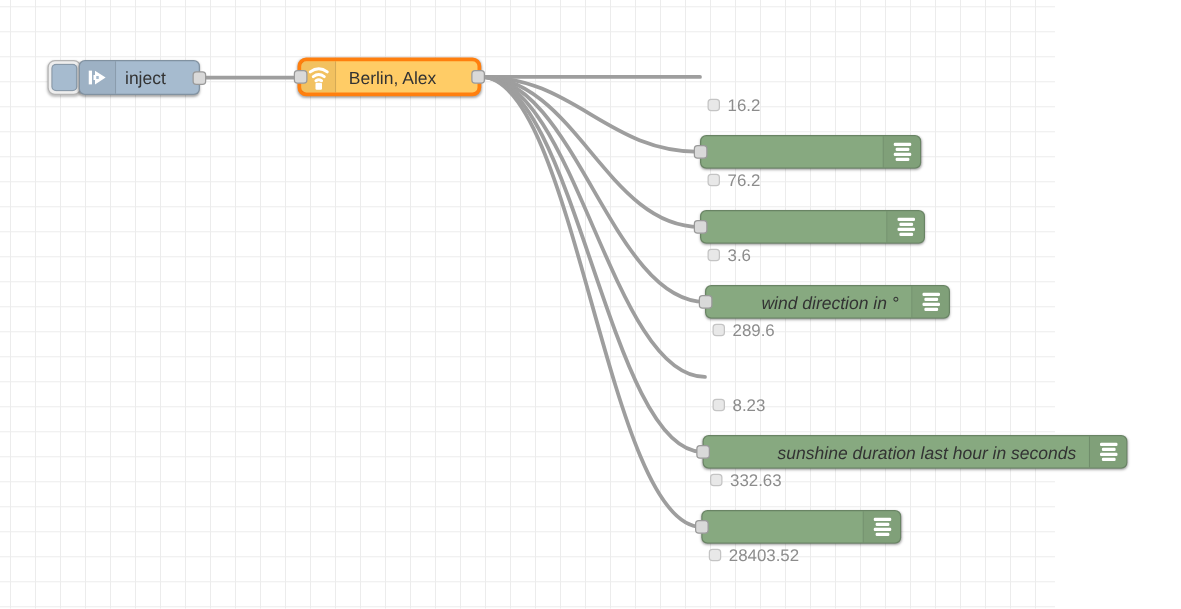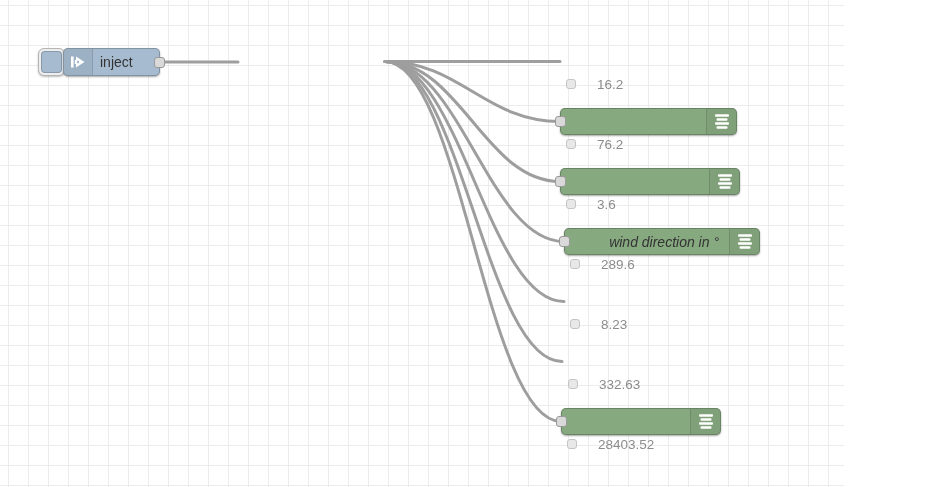--- a/index.html
+++ b/index.html
@@ -68,21 +68,21 @@
   }
   
   #weather-node{
     background:var(--weather-fill);left:238px;top:46px;width:147px;height:31px;
     border:3px solid var(--select);border-radius:7px;
   }
   #weather-node .label{left:38px;right:8px;justify-content:flex-start}
   #weather-node .icon-region.left{width:28px;border-radius:2px 0 0 2px}
   
   .status{
-    position:absolute;display:flex;align-items:center;gap:21px;height:12px;
+    position:absolute;display:flex;align-items:center;gap:6px;height:12px;
   }
   .status .status-dot{
     width:10px;height:10px;border-radius:3px;flex:0 0 auto;
     background:#e8e8e8;border:1px solid #c4c4c4;
   }
   .status .status-value{font-size:13.5px;color:var(--status-text);white-space:nowrap}
 </style>
 </head>
 <body>
 
@@ -108,20 +108,35 @@
       <svg width="20" height="20" viewBox="0 0 20 20">
         <rect x="3" y="4.5" width="2.6" height="11" fill="#fff"></rect>
         <path d="M8 4.5 L16.5 10 L8 15.5 L8 12 L6.8 12 L6.8 8 L8 8 Z" fill="#fff"></path>
         <path d="M10 8.8 L10 11.2" stroke="var(--inject-fill)" stroke-width="2"></path>
       </svg>
     </div>
     <span class="label">inject</span>
     <span class="port out"></span>
   </div>
 
+  <div class="node" id="weather-node">
+    <div class="icon-region left">
+      <svg width="20" height="22" viewBox="0 0 20 22">
+        <g stroke="#fff" stroke-width="2.4" fill="none" stroke-linecap="round">
+          <path d="M3.2 6.5 Q10 1.5 16.8 6.5"></path>
+          <path d="M5.6 10.3 Q10 7 14.4 10.3"></path>
+          <path d="M7.8 13.6 Q10 12 12.2 13.6"></path>
+        </g>
+        <rect x="7.4" y="15.2" width="5.2" height="5.6" rx="1" fill="#fff"></rect>
+      </svg>
+    </div>
+    <span class="label">Berlin, Alex</span>
+    <span class="port in"></span>
+    <span class="port out"></span>
+  </div>
 
   <div class="status" style="left:566px;top:78px">
     <span class="status-dot"></span>
     <span class="status-value">16.2</span>
   </div>
 
   <div class="node debug" style="left:560px;top:108px;width:177px">
     <span class="port in"></span>
     <div class="icon-region right">
       <svg width="18" height="17" viewBox="0 0 18 17">
@@ -174,20 +189,34 @@
   <div class="status" style="left:570px;top:258px">
     <span class="status-dot"></span>
     <span class="status-value">289.6</span>
   </div>
 
   <div class="status" style="left:570px;top:318px">
     <span class="status-dot"></span>
     <span class="status-value">8.23</span>
   </div>
 
+  <div class="node debug" style="left:562px;top:348px;width:340px">
+    <span class="port in"></span>
+    <span class="label">sunshine duration last hour in seconds</span>
+    <div class="icon-region right">
+      <svg width="18" height="17" viewBox="0 0 18 17">
+          <g fill="#fff">
+        <rect x="2" y="1.2" width="14" height="2.5" rx="1"></rect>
+            <rect x="3.5" y="5.2" width="11" height="2.5" rx="1"></rect>
+        <rect x="2" y="9.2" width="14" height="2.5" rx="1"></rect>
+            <rect x="3.5" y="13.2" width="11" height="2.5" rx="1"></rect>
+      </g>
+        </svg>
+    </div>
+  </div>
   <div class="status" style="left:568px;top:378px">
     <span class="status-dot"></span>
     <span class="status-value">332.63</span>
   </div>
 
   <div class="node debug" style="left:561px;top:408px;width:160px">
     <span class="port in"></span>
     <div class="icon-region right">
       <svg width="18" height="17" viewBox="0 0 18 17">
           <g fill="#fff">

